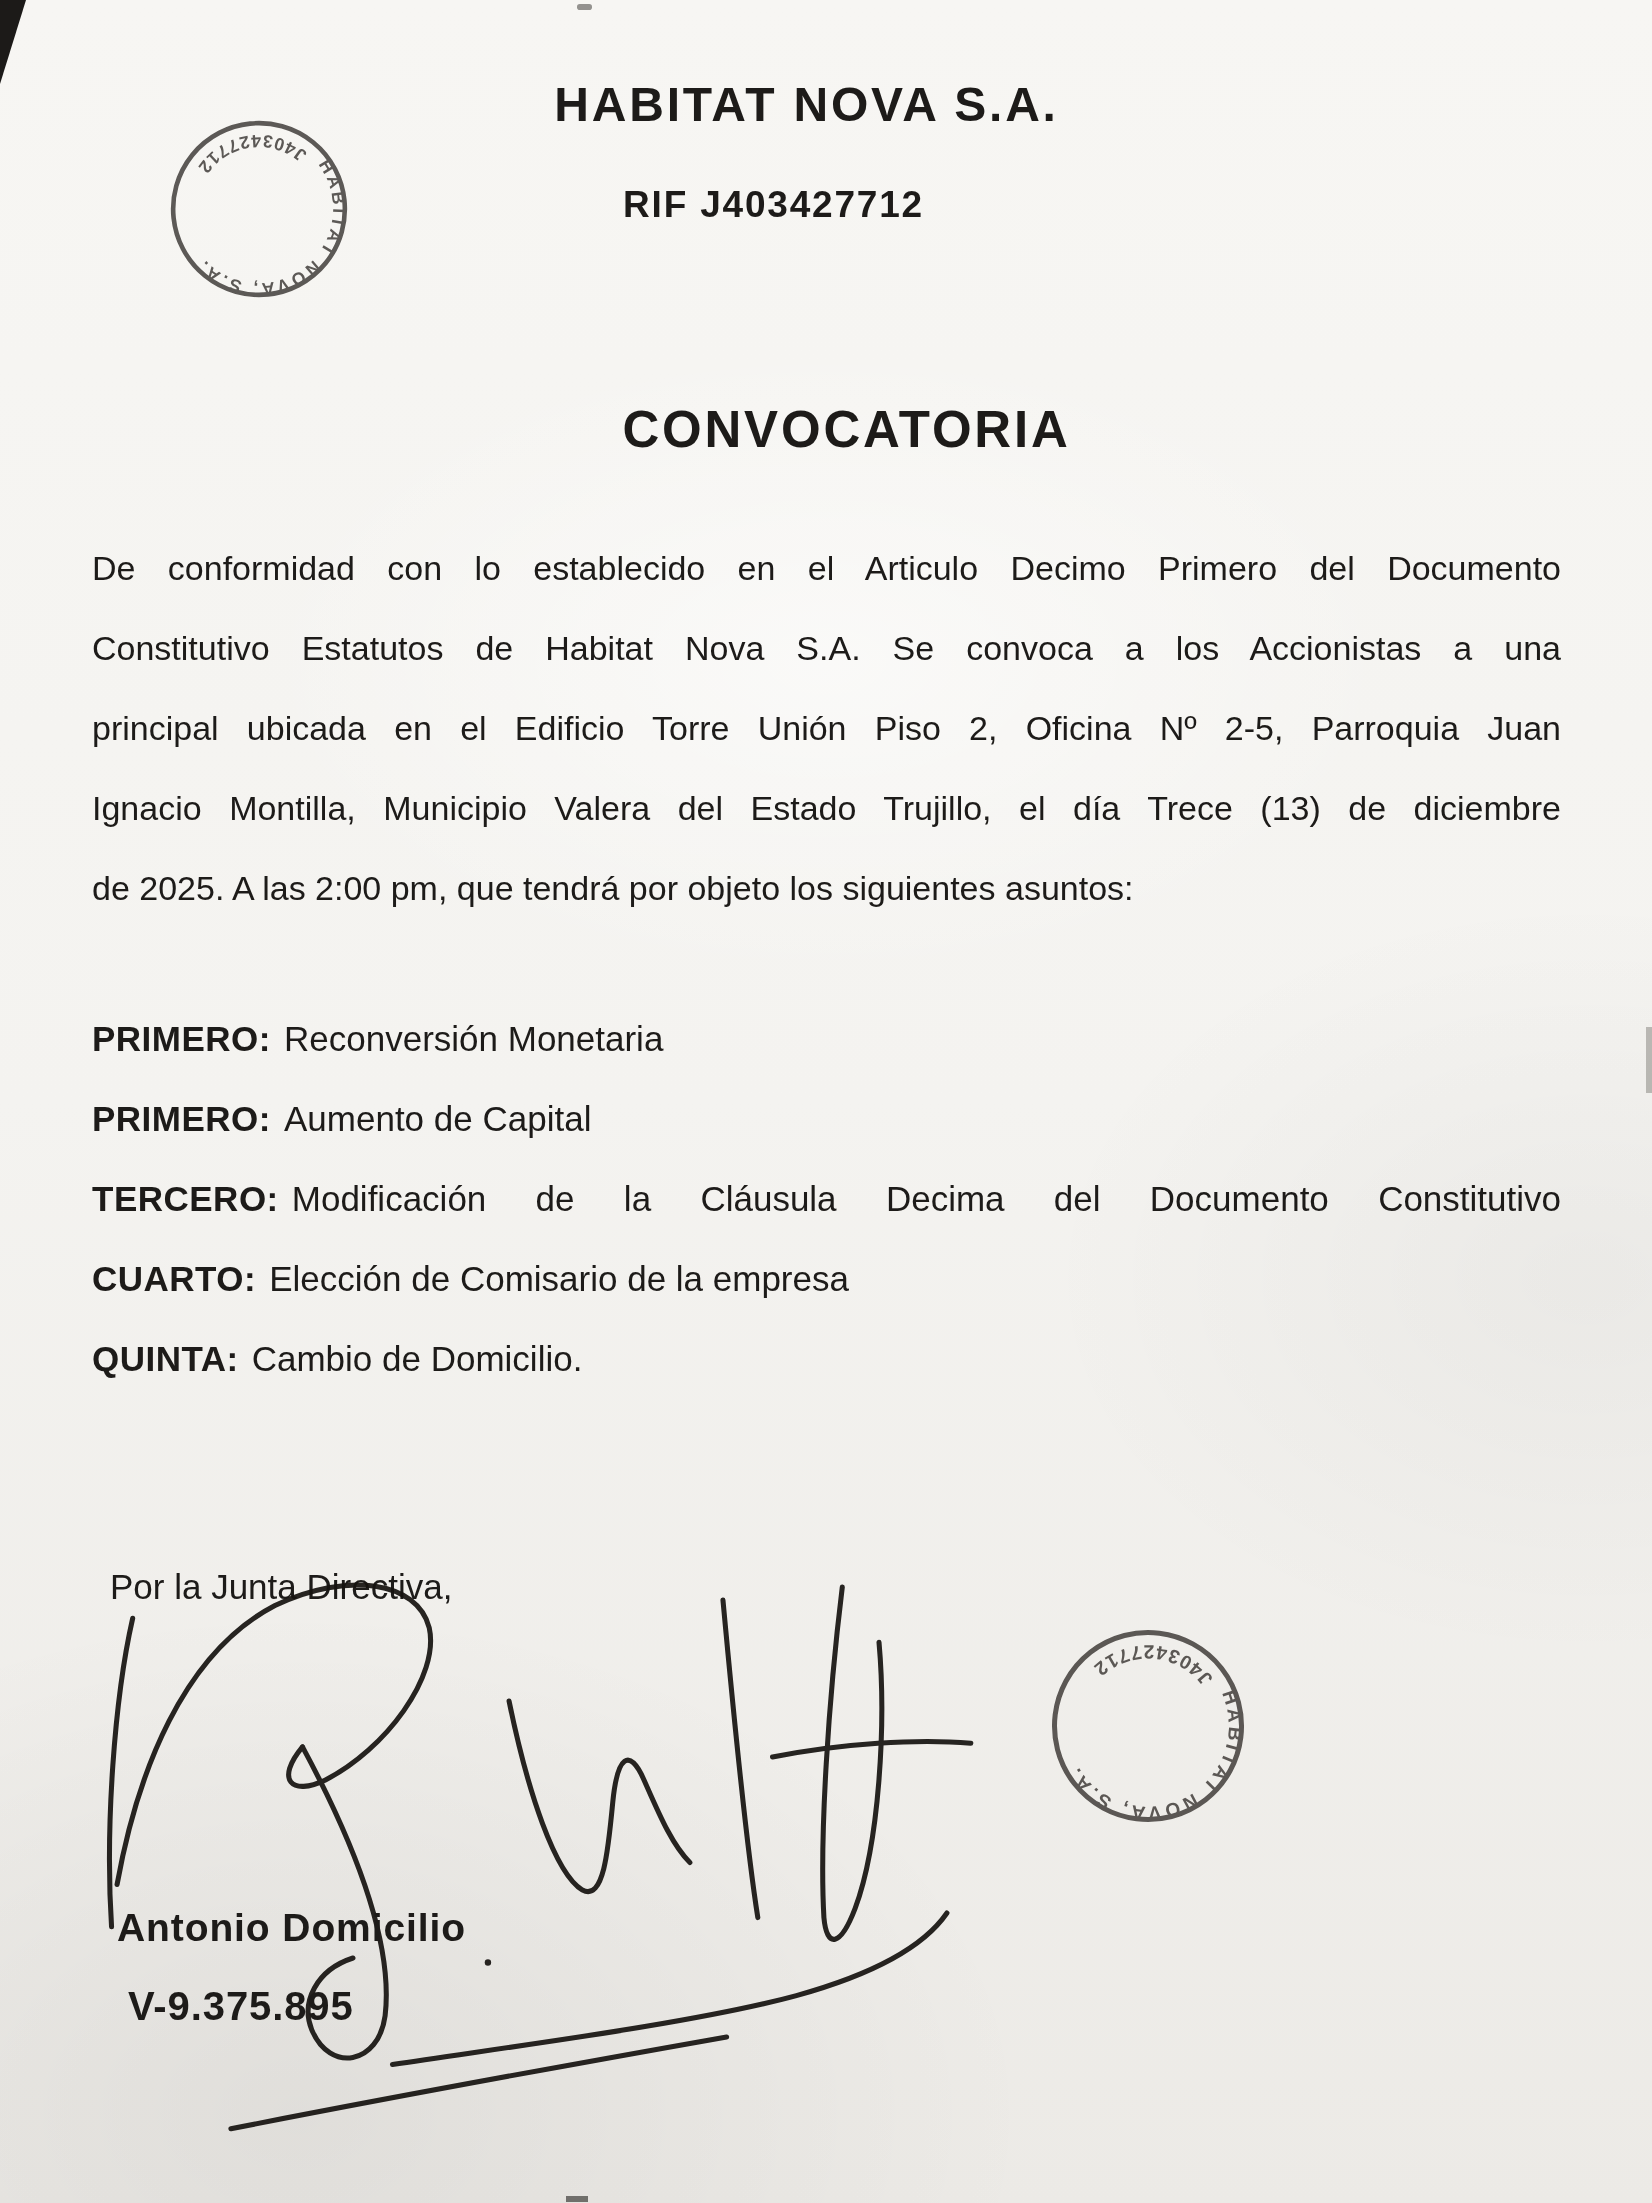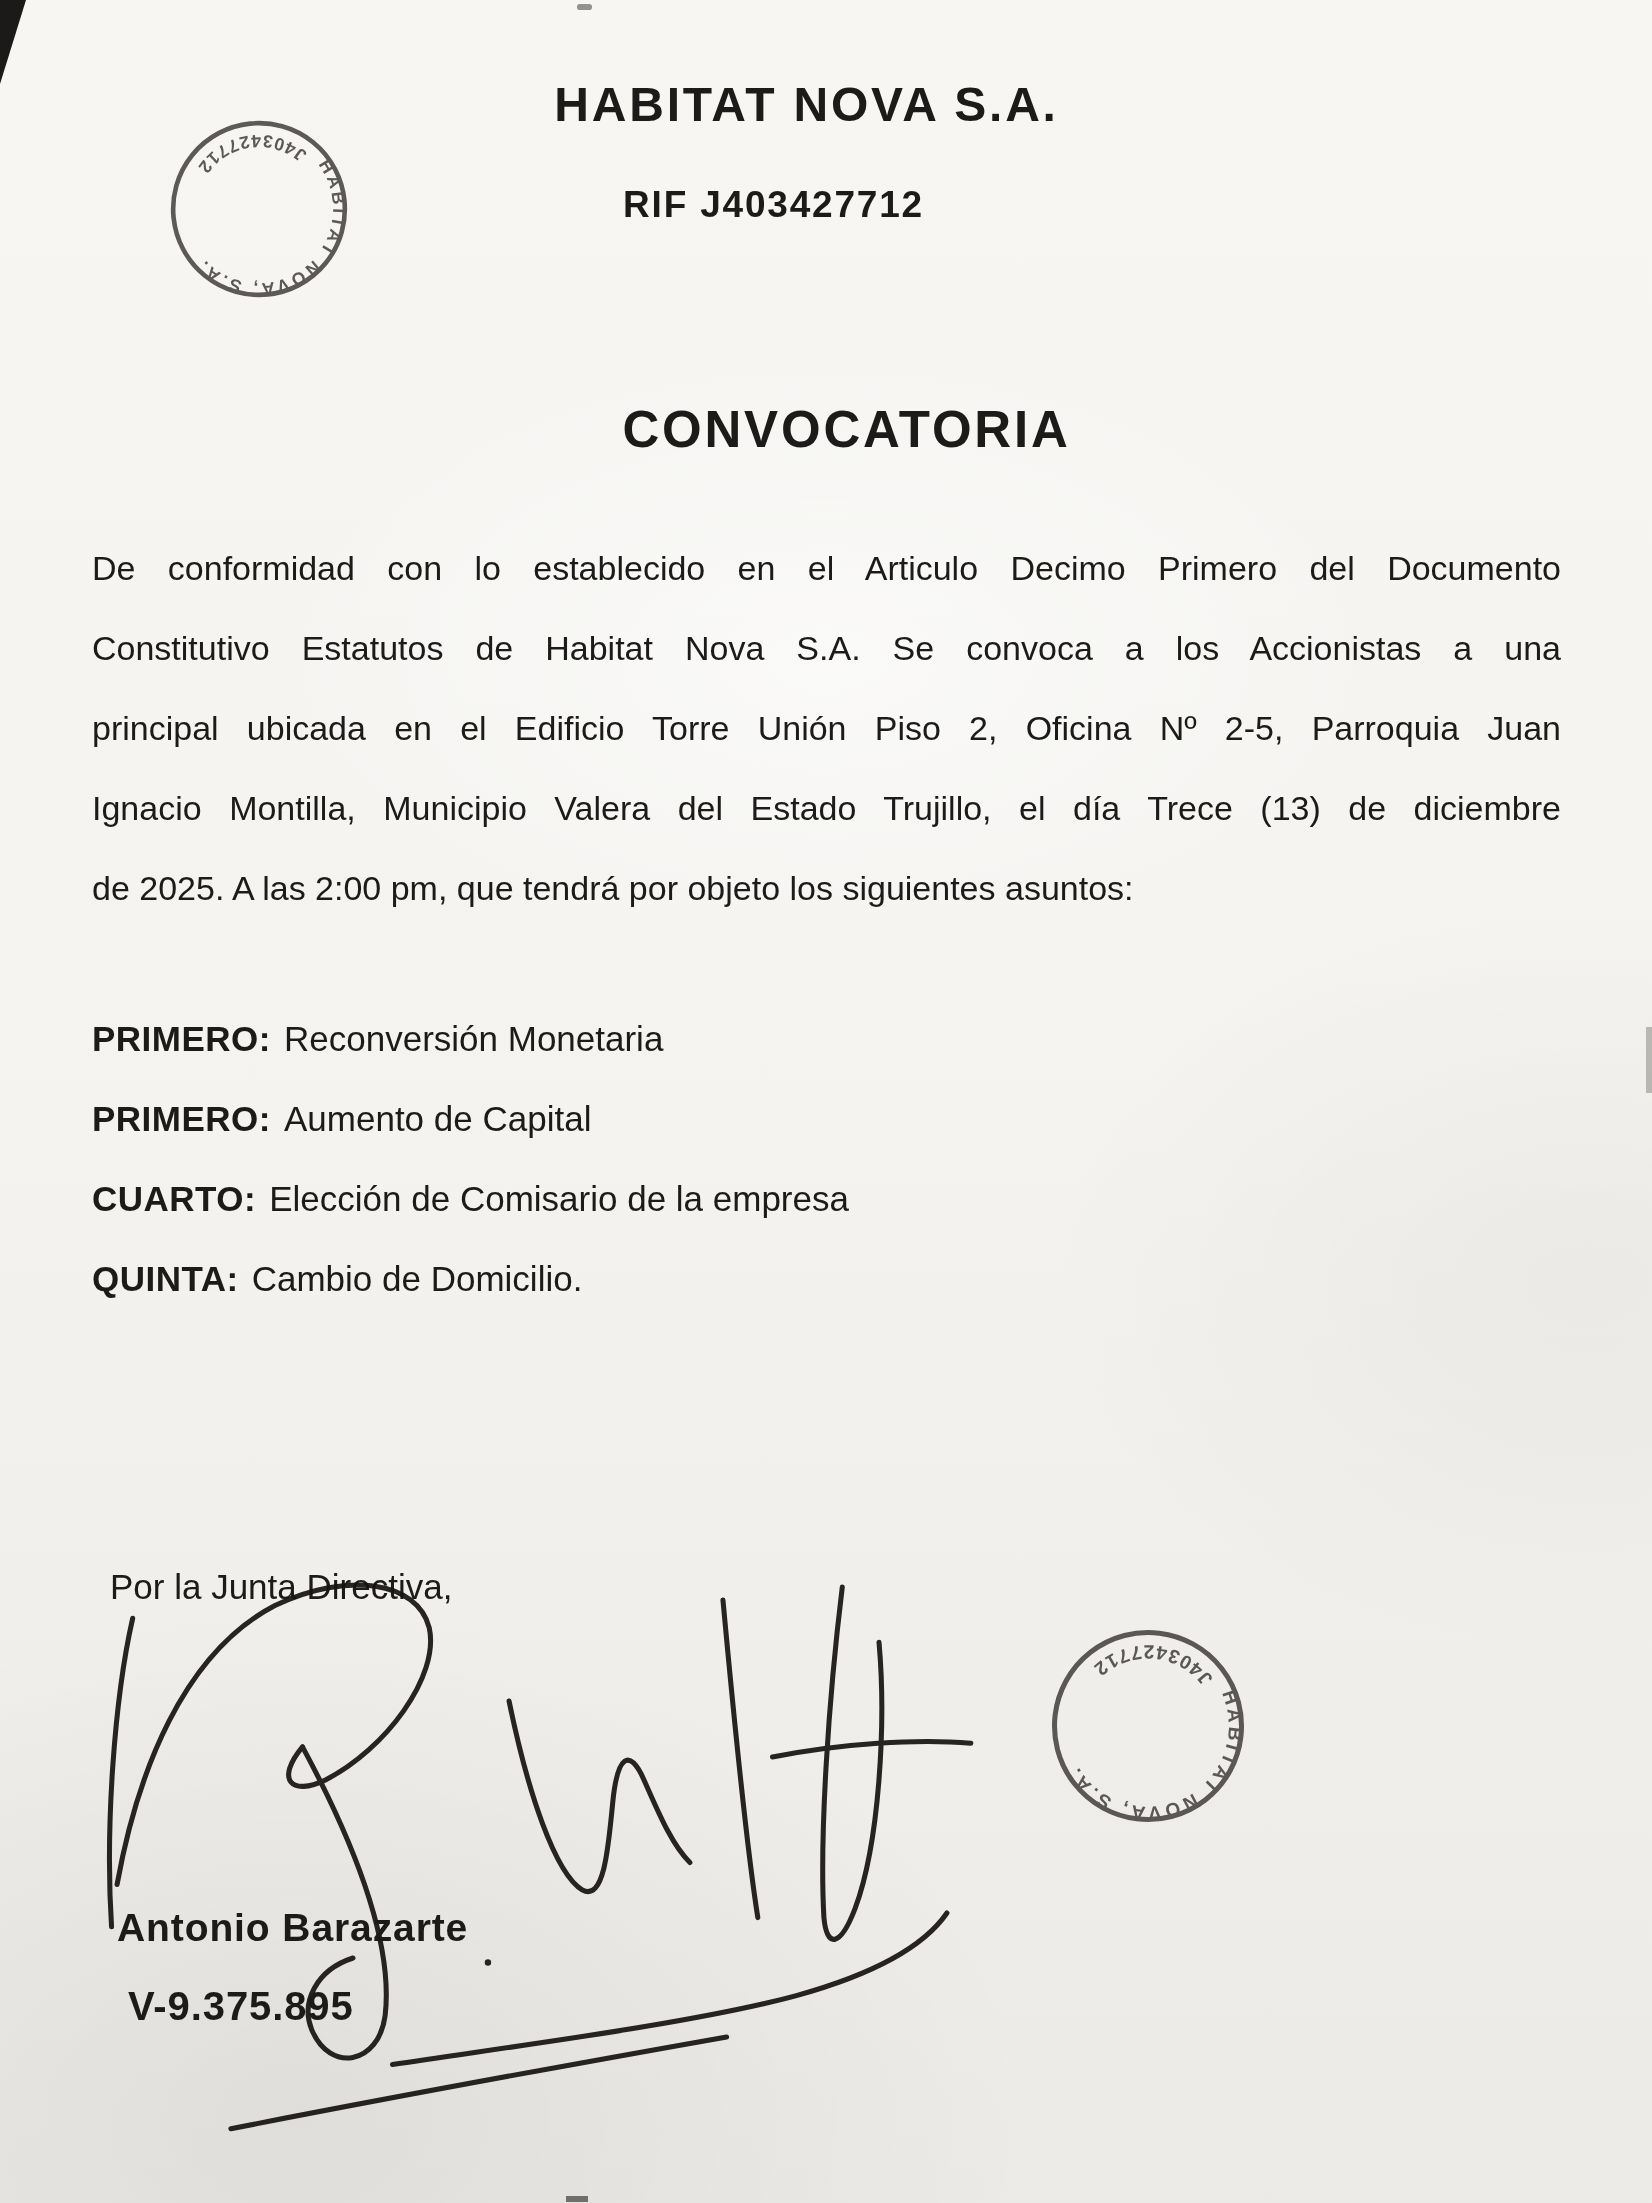--- a/index.html
+++ b/index.html
@@ -79,20 +79,23 @@
     <div class="line">de 2025. A las 2:00 pm, que tendrá por objeto los siguientes asuntos:</div>
   </div>
 
   <div class="agenda-block">
     <div class="row">
       <span class="agenda-label">PRIMERO:</span><span>Reconversión Monetaria</span>
     </div>
     <div class="row">
       <span class="agenda-label">PRIMERO:</span><span>Aumento de Capital</span>
     </div>
+    <div class="row jline">
+      <span class="agenda-label">TERCERO:</span><span>Modificación de la Cláusula Decima del Documento Constitutivo</span>
+    </div>
     <div class="row">
       <span class="agenda-label">CUARTO:</span><span>Elección de Comisario de la empresa</span>
     </div>
     <div class="row">
       <span class="agenda-label">QUINTA:</span><span>Cambio de Domicilio.</span>
     </div>
   </div>
 
   <div class="by-line">Por la Junta Directiva,</div>
 
@@ -118,17 +121,17 @@
         <path id="ccw2" d="M 208,120 A 88,88 0 1 0 32,120 A 88,88 0 1 0 208,120"></path>
       </defs>
       <g fill="#3b3734">
         <circle cx="120" cy="120" r="102" fill="none" stroke-width="5.5" stroke="#3b3734"></circle>
         <text><textPath href="#cw2" startOffset="228">HABITAT NOVA, S.A.</textPath></text>
         <text><textPath href="#ccw2" startOffset="66">J403427712</textPath></text>
       </g>
     </svg>
   </div>
 
-  <div class="signer-name">Antonio Barazarte</div>
+  <div class="signer-name">Antonio Domicilio</div>
   <div class="signer-id">V-9.375.895</div>
 
 </div>
 
 
 </body></html>

